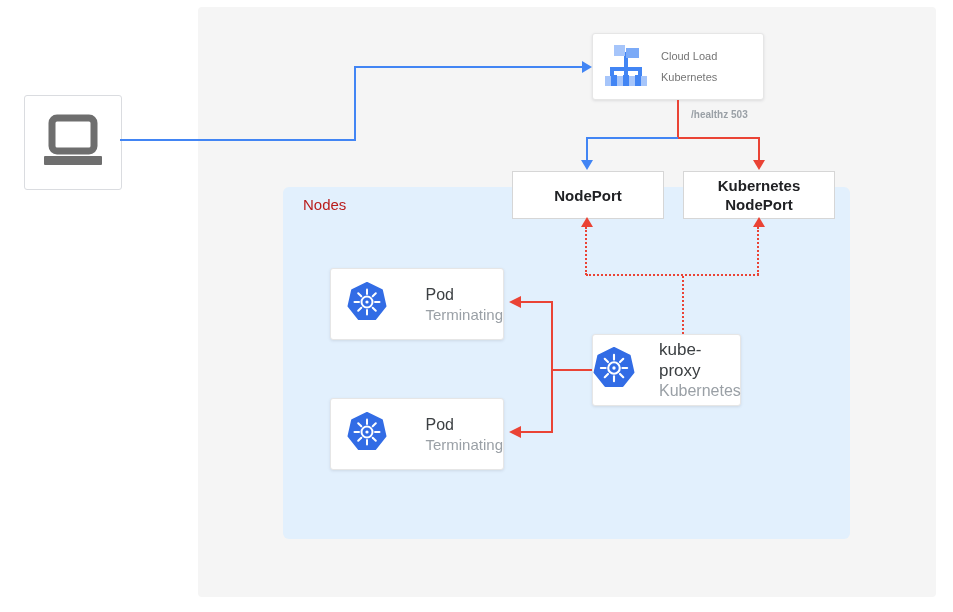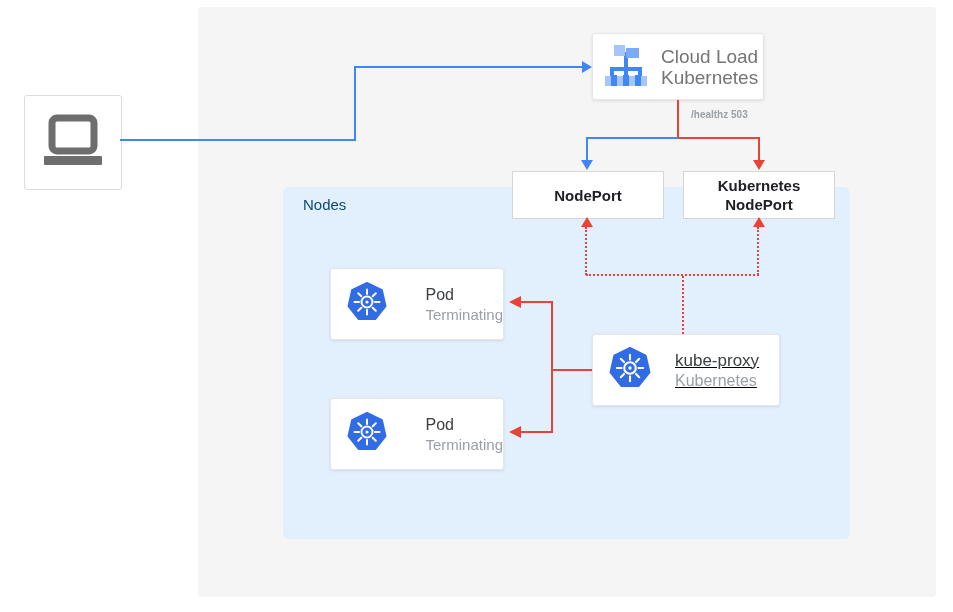--- a/index.html
+++ b/index.html
@@ -1,37 +1,37 @@
 <!DOCTYPE html>
 <html><head>
 <meta charset="utf-8">
 <style>
   html,body{margin:0;padding:0;background:#ffffff;}
   body{font-family:"Liberation Sans", sans-serif;}
   #stage{position:relative;width:953px;height:612px;background:#ffffff;overflow:hidden;}
 
   .panel{position:absolute;left:198px;top:7px;width:738px;height:590px;background:#F5F5F5;border-radius:4px;}
   .nodes-container{position:absolute;left:283px;top:187px;width:567px;height:352px;background:#E2F0FD;border-radius:6px;}
-  .nodes-label{position:absolute;left:303px;top:196px;font-size:15px;color:#0c4a6e;}
+  .nodes-label{position:absolute;left:303px;top:196px;font-size:15px;color:#b91c1c;}
 
   .card{position:absolute;background:#ffffff;border:1px solid #E6E6E6;border-radius:3px;
         box-shadow:0 1px 3px rgba(60,64,67,.13);display:flex;align-items:center;}
   .client-box{left:24px;top:95px;width:96px;height:93px;justify-content:center;border-color:#DADCE0;box-shadow:none;}
   .clb-box{left:592px;top:33px;width:172px;height:67px;padding-left:10px;box-sizing:border-box;}
-  .clb-text{margin-left:12px;font-size:19px;line-height:21px;color:#757575;}
+  .clb-text{margin-left:12px;font-size:11px;line-height:21px;color:#757575;}
 
   .port-box{position:absolute;background:#fff;border:1px solid #D6D6D6;display:flex;flex-direction:column;
             align-items:center;justify-content:center;font-weight:bold;font-size:15px;color:#202124;line-height:19px;}
   .nodeport-box{left:512px;top:171px;width:150px;height:46px;}
   .hcnp-box{left:683px;top:171px;width:150px;height:46px;}
 
   .pod-box{width:174px;height:72px;padding-left:16px;box-sizing:border-box;justify-content:space-between;}
   .pod1{left:330px;top:268px;}
   .pod2{left:330px;top:398px;}
-  .kp-box{left:592px;top:334px;width:188px;height:72px;padding-left:16px;box-sizing:border-box;text-decoration:underline;}
+  .kp-box{left:592px;top:334px;width:149px;height:72px;box-sizing:border-box;}
   .card-text{margin-left:24px;}
   .card-title{font-size:16px;color:#3C4043;line-height:21px;}
   .card-sub{font-size:15px;color:#9AA0A6;line-height:20px;}
   .kp-box .card-title{font-size:17px;}
   .kp-box .card-sub{font-size:16px;}
 
   .healthz{position:absolute;left:691px;top:109px;font-size:10px;font-weight:bold;color:#9AA0A6;}
 
   .hline,.vline{position:absolute;}
   .blue{background:#4285F4;}

